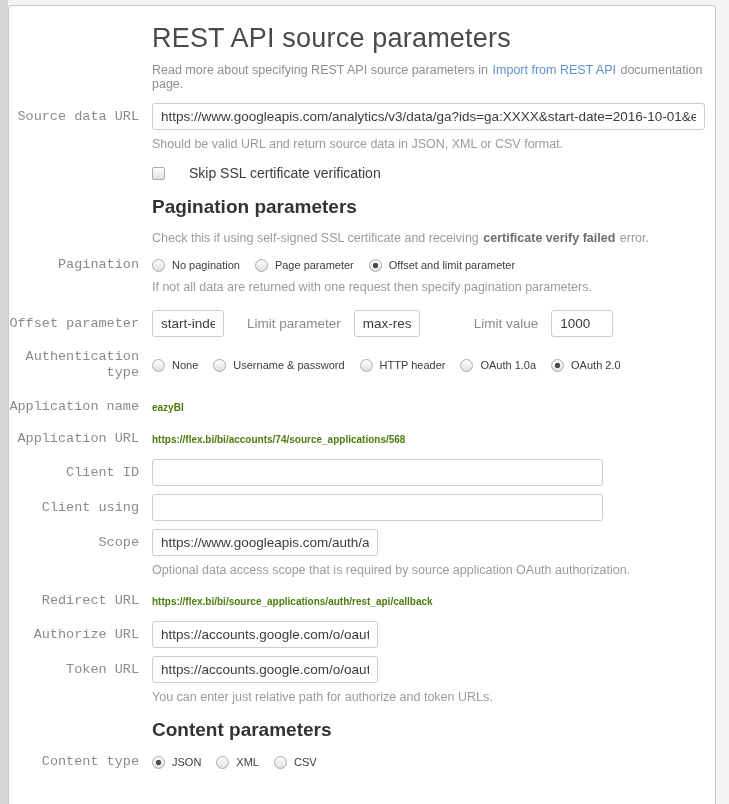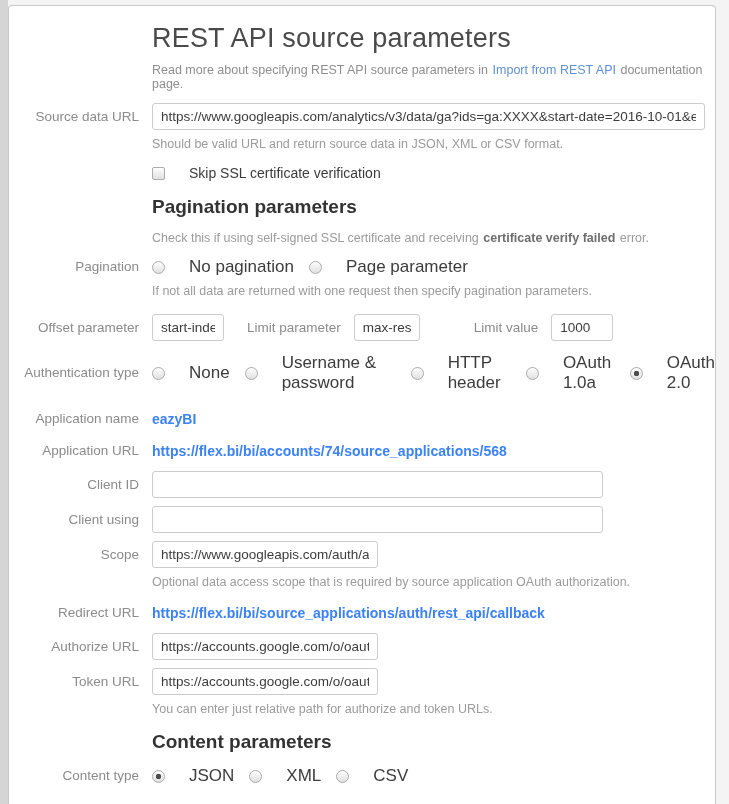--- a/index.html
+++ b/index.html
@@ -15,21 +15,21 @@
     border-radius:4px 4px 0 0;box-sizing:border-box;overflow:hidden;
   }
   .form{padding-top:17px;}
   .indent{margin-left:143px;}
   .page-title{font-size:27px;font-weight:400;color:#4a4a4a;letter-spacing:0.2px;}
   .subtitle{margin-top:9px;font-size:12.5px;color:#8e8e8e;}
   .link{color:#5f92d2;text-decoration:none;cursor:pointer;margin:0 1px;}
   .row{display:flex;align-items:center;margin-top:12px;}
   .label-col{
     width:130px;margin-right:13px;flex:none;text-align:right;
-    font-size:13.5px;color:#8b8b8b;line-height:16px;
+    font-size:13.5px;color:#8b8b8b;line-height:16px;font-family:Liberation Mono, monospace;
   }
   .help{margin-top:7px;font-size:12.5px;color:#9b9b9b;}
   .help b{color:#6e6e6e;margin:0 1px;}
   .section-heading{
     margin-top:15px;margin-bottom:13px;
     font-size:19px;font-weight:bold;color:#333333;
   }
   input[type=text]{
     box-sizing:border-box;height:27px;padding:0 8px;
     border:1px solid #cccccc;border-radius:3px;
@@ -37,36 +37,36 @@
     background:#ffffff;outline:none;
   }
   .w-full{width:553px;}
   .w-450{width:451px;}
   .w-225{width:226px;}
   .w-72{width:72px;}
   .w-66{width:66px;}
   .w-70{width:62px;}
   .opt{display:inline-flex;align-items:center;margin-right:15px;cursor:pointer;}
   .opt:last-child{margin-right:0;}
-  .opt-label{font-size:17px;color:#3c3c3c;margin-left:24px;}
+  .opt-label{font-size:11px;color:#3c3c3c;margin-left:7px;}
   input[type=radio],input[type=checkbox]{
     -webkit-appearance:none;appearance:none;margin:0;
     width:13px;height:13px;flex:none;
     border:1px solid #ababab;
     background:linear-gradient(#fefefe,#e0e0e0);
     cursor:pointer;outline:none;
   }
   input[type=radio]{border-radius:50%;}
   input[type=checkbox]{border-radius:2px;}
   input[type=radio]:checked{
     background:
       radial-gradient(circle at 50% 50%, #4c4c4c 0 2.5px, rgba(0,0,0,0) 3px),
       linear-gradient(#fefefe,#e0e0e0);
   }
-  .static-value{font-size:14px;font-weight:bold;color:#3b82f6;}
+  .static-value{font-size:10px;font-weight:bold;color:#4d7c0f;}
   .mid-label{font-size:13.5px;color:#8b8b8b;}
   .checkbox-row{display:flex;align-items:center;}
   .checkbox-row .opt-label{margin-left:8px;font-size:14px;}
   .gap-mid{margin-left:23px;margin-right:13px;}
   .gap-wide{margin-left:54px;margin-right:13px;}
   .mt8{margin-top:8px;}
   .mt9{margin-top:9px;}
   .mt14{margin-top:14px;gap:16px;}
   .mt16{margin-top:16px;}
   .mt18{margin-top:18px;}
@@ -106,20 +106,24 @@
     <div class="row">
       <div class="label-col">Pagination</div>
       <label class="opt">
         <input type="radio" name="pagination" style="">
         <span class="opt-label">No pagination</span>
       </label>
       <label class="opt">
         <input type="radio" name="pagination" style="">
         <span class="opt-label">Page parameter</span>
       </label>
+      <label class="opt">
+        <input type="radio" name="pagination" checked="" style="">
+        <span class="opt-label">Offset and limit parameter</span>
+      </label>
     </div>
     <div class="indent help">If not all data are returned with one request then specify pagination parameters.</div>
 
     <div class="row mt16">
       <div class="label-col">Offset parameter</div>
       <input type="text" class="w-72" value="start-index" style="">
       <span class="mid-label gap-mid">Limit parameter</span>
       <input type="text" class="w-66" value="max-results" style="">
       <span class="mid-label gap-wide">Limit value</span>
       <input type="text" class="w-70" value="1000" style="">

